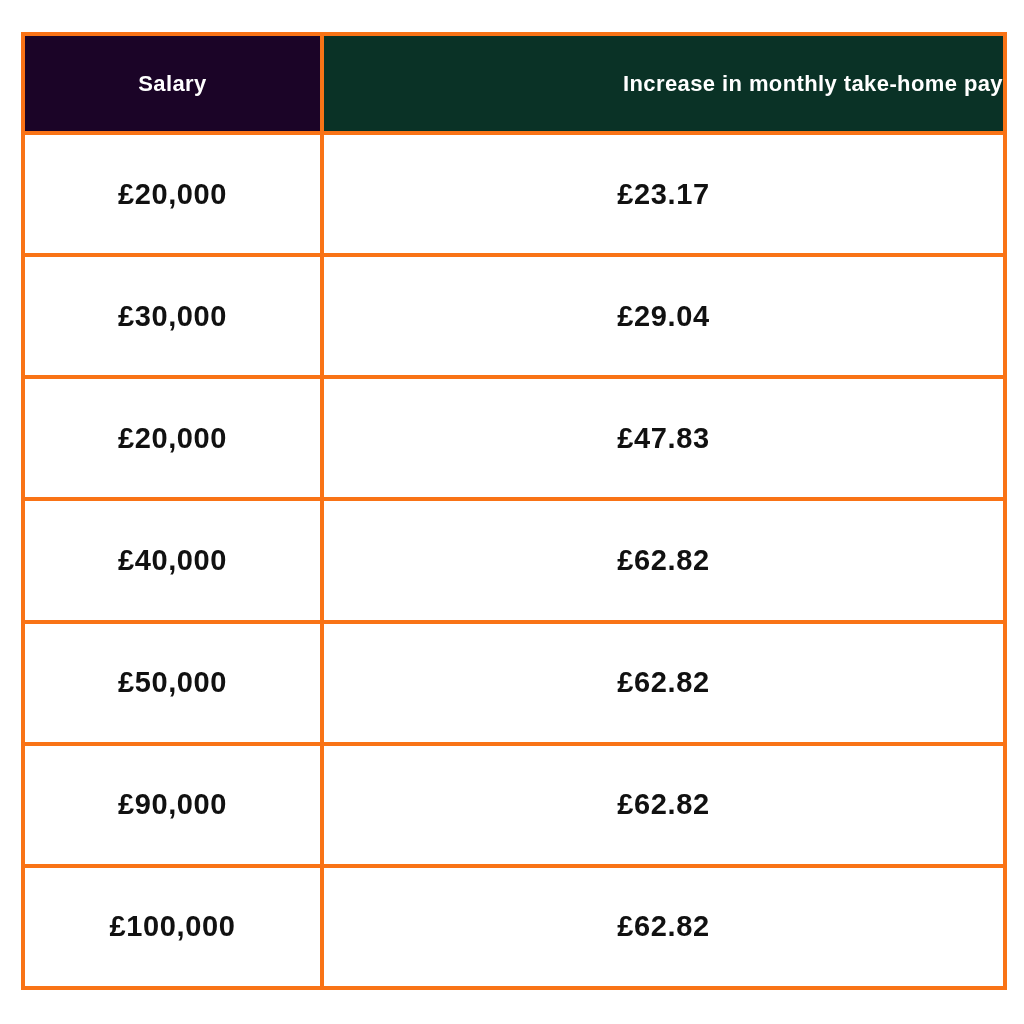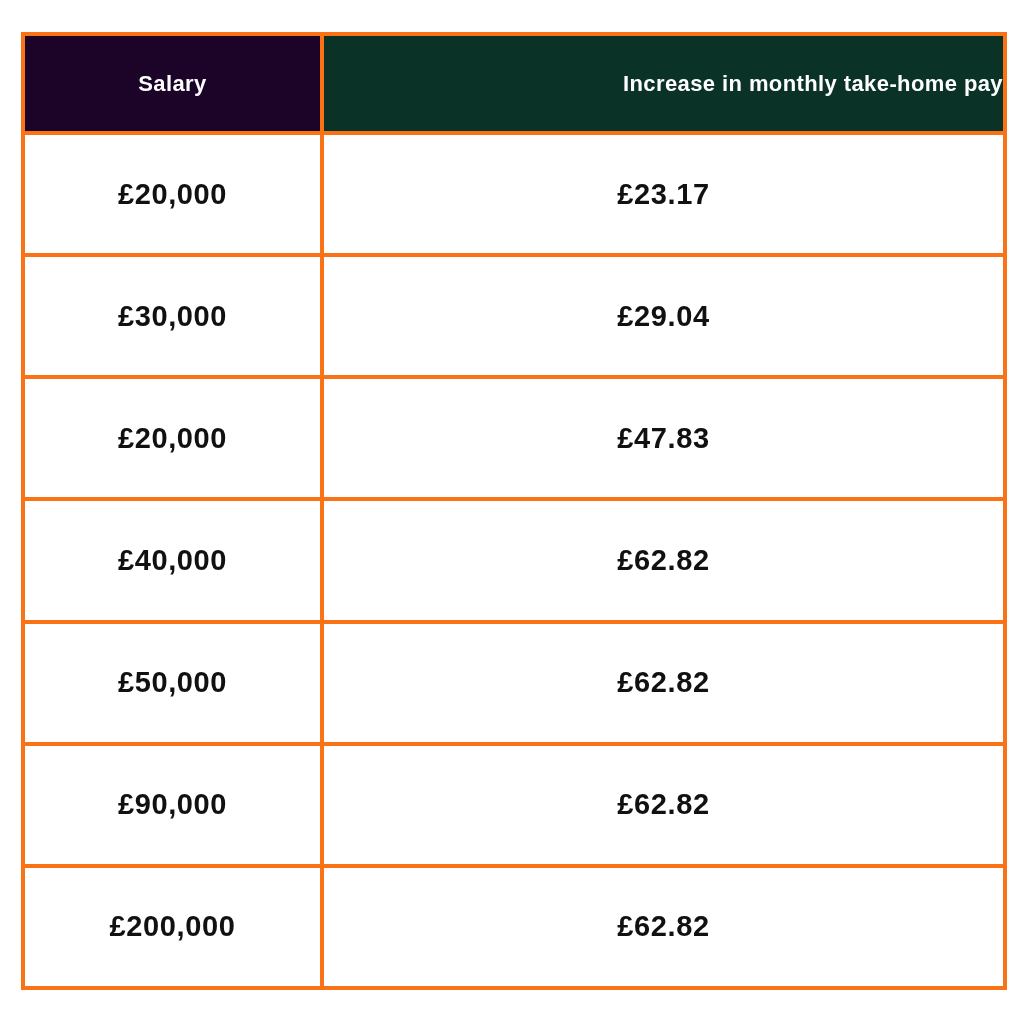--- a/index.html
+++ b/index.html
@@ -84,18 +84,18 @@
         </tr>
         <tr>
           <td>£50,000</td>
           <td>£62.82</td>
         </tr>
         <tr>
           <td>£90,000</td>
           <td>£62.82</td>
         </tr>
         <tr>
-          <td>£200,000</td>
+          <td>£100,000</td>
           <td>£62.82</td>
         </tr>
       </tbody>
   </table>
 </div>
 
 </body></html>

